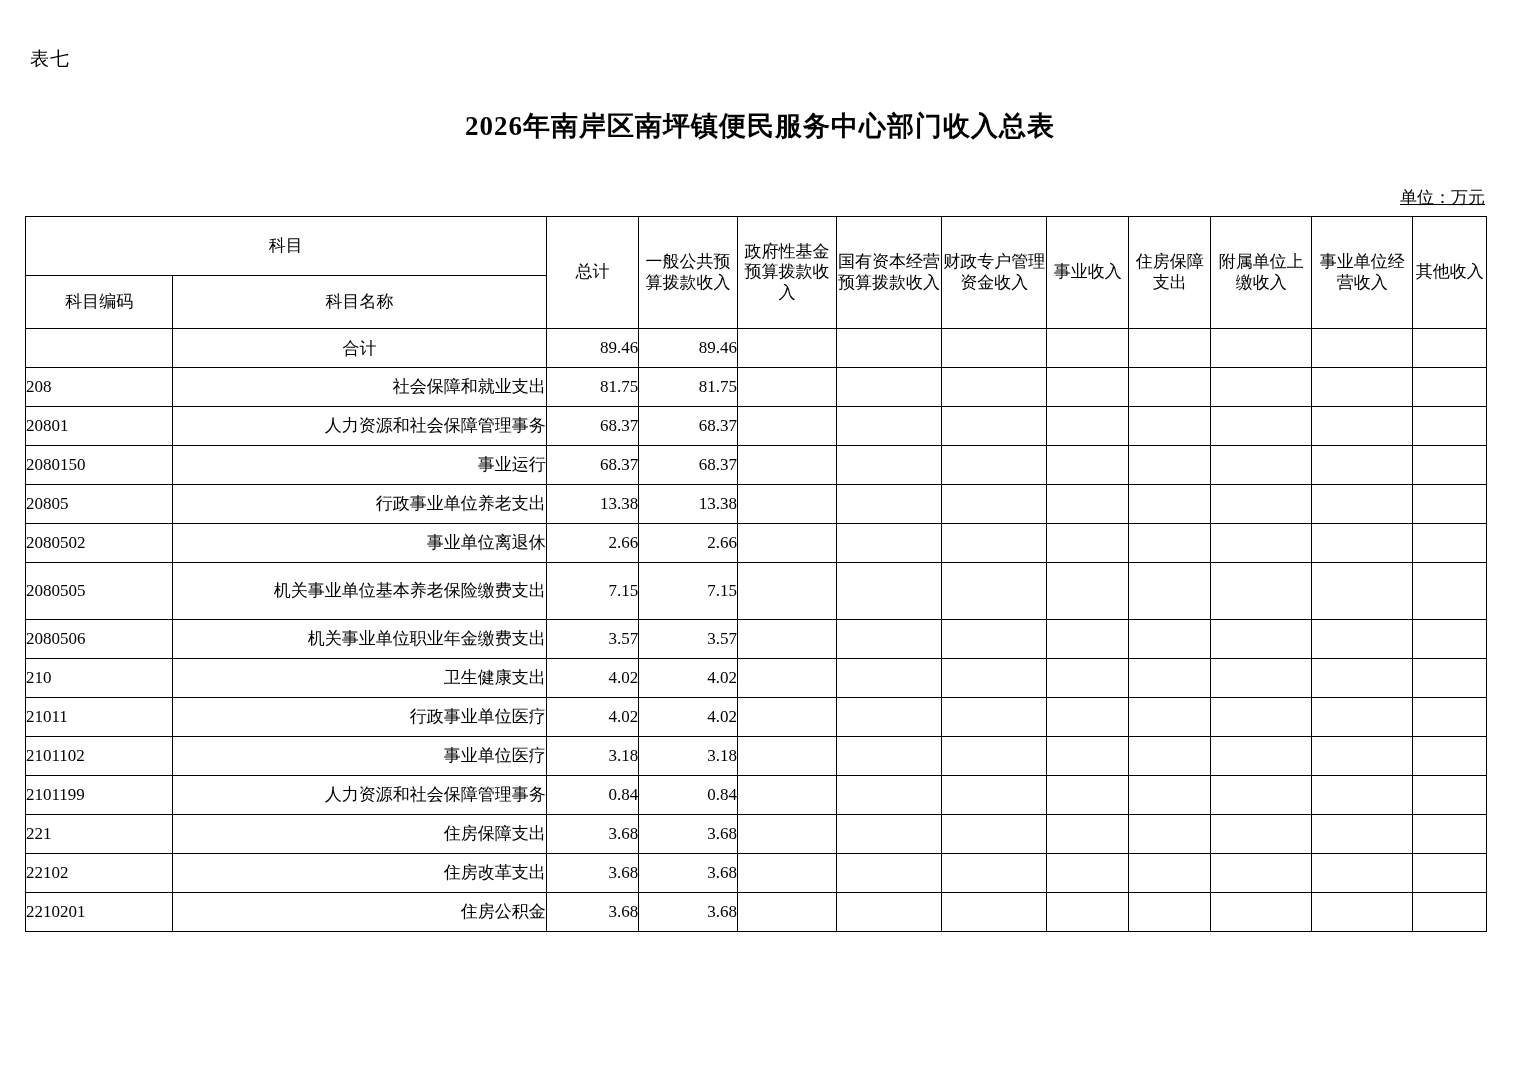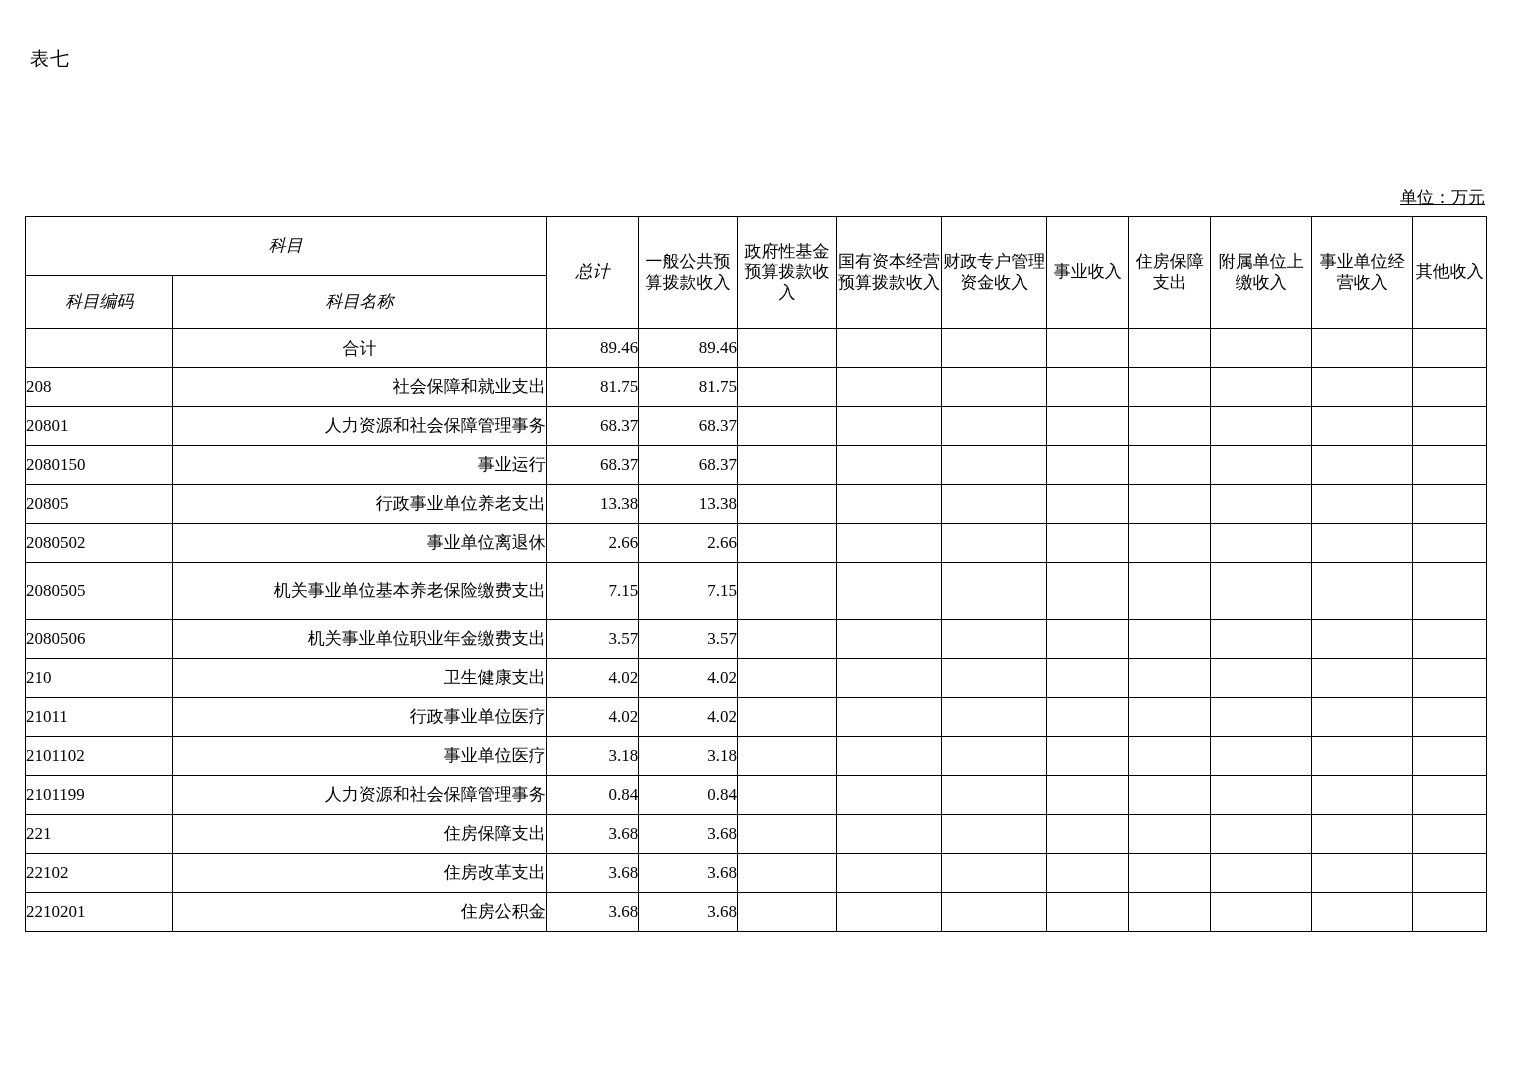--- a/index.html
+++ b/index.html
@@ -61,21 +61,20 @@
     vertical-align: middle;
   }
   .hdr-cell {
     text-align: center;
     line-height: 1.18;
     font-size: 18px;
     padding: 3px 2px;
   }
   .hdr-big {
     font-size: 19px;
-    font-style: italic;
   }
   .row-td {
     height: 38px;
   }
   .code-cell {
     text-align: left;
     padding-left: 6px;
     font-size: 18px;
     white-space: nowrap;
   }
@@ -104,20 +103,21 @@
   .code-ind2 { padding-left: 14px; }
   .tall { height: 56px; }
 </style>
 </head>
 <body>
 
 <div class="page">
 
   <div class="sheet-label">表七</div>
 
+  <div class="doc-title">2026年南岸区南坪镇便民服务中心部门收入总表</div>
 
   <div class="unit-note">单位：万元</div>
 
   <table class="main">
     <colgroup>
       <col style="width:140px">
       <col style="width:355px">
       <col style="width:88px">
       <col style="width:94px">
       <col style="width:94px">

